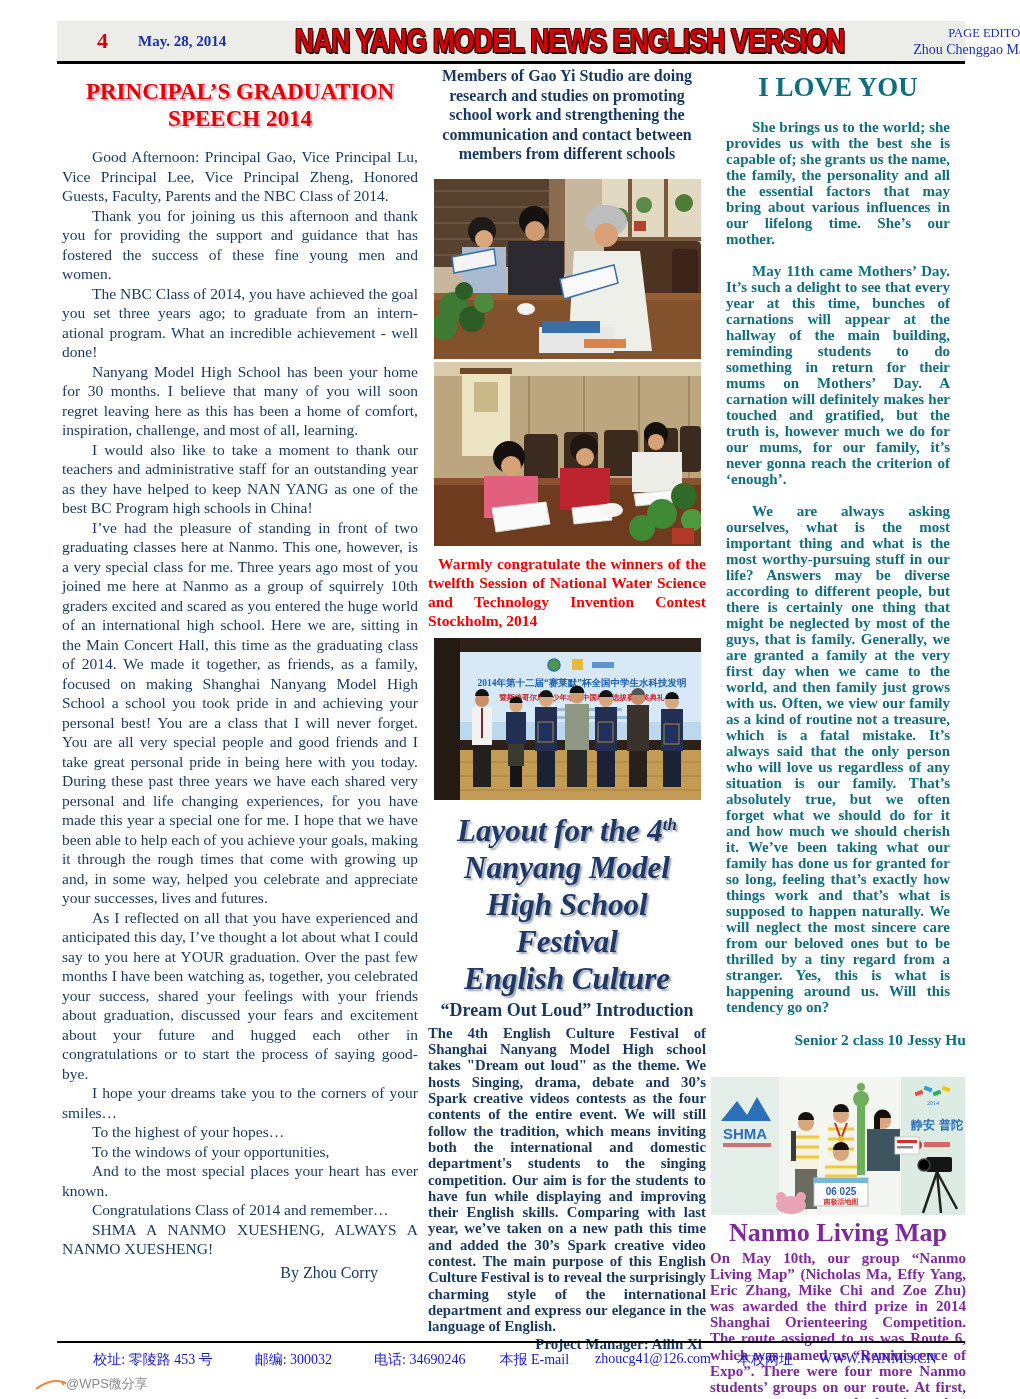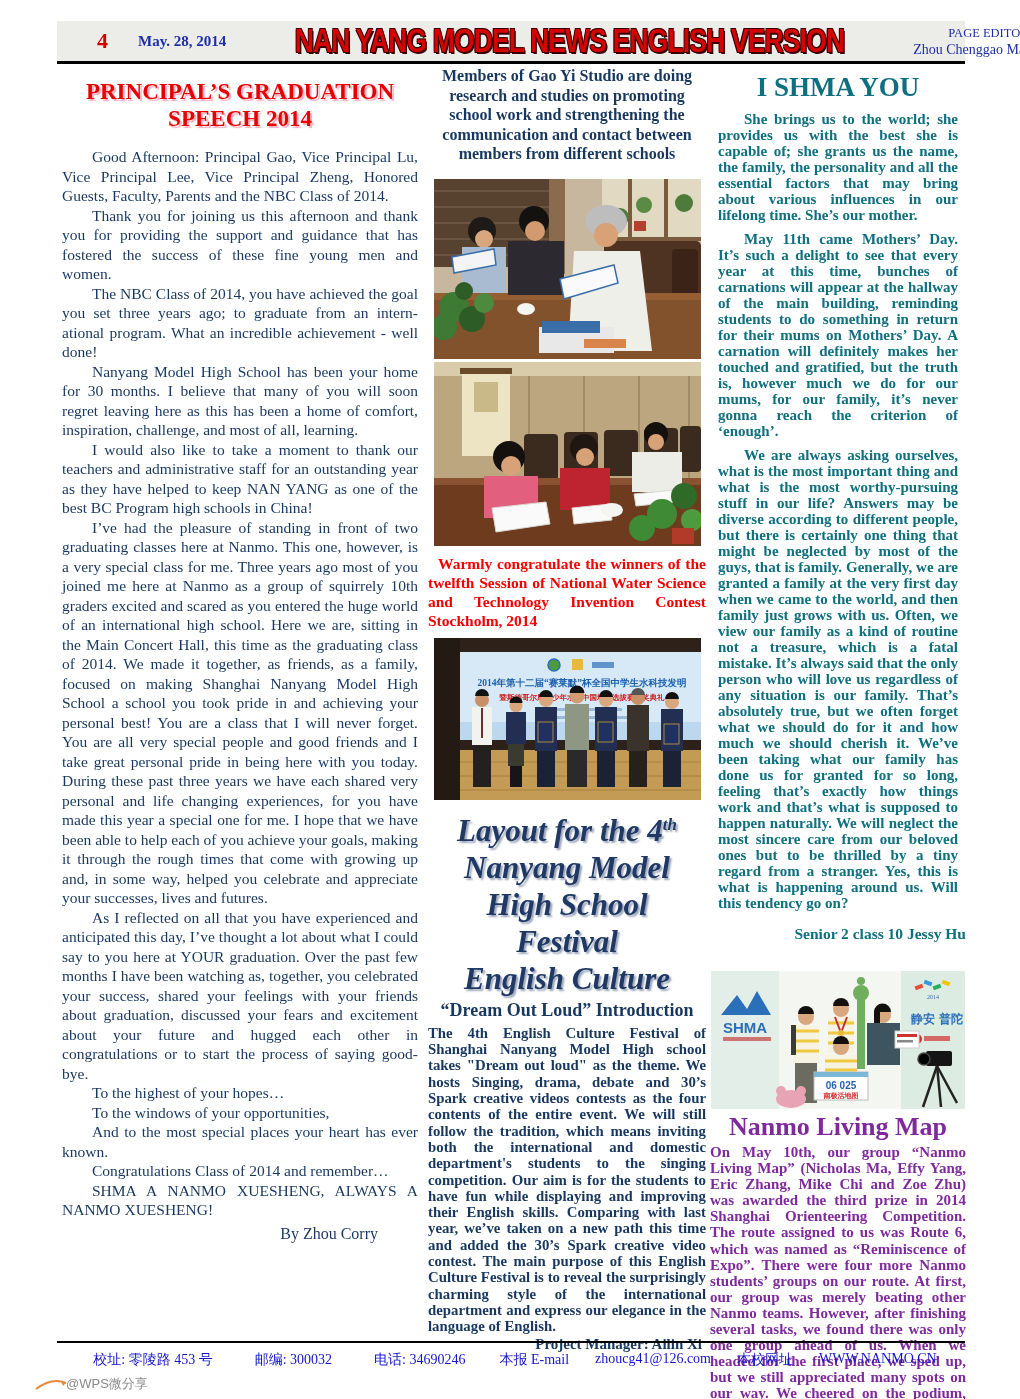--- a/index.html
+++ b/index.html
@@ -44,21 +44,21 @@
   .festival-title { margin-top:6px; text-align:center; font-style:italic; font-weight:bold;
                     color:#1F3864; font-size:31px; line-height:37px; text-shadow:2px 2px 2px #9AA4B8; }
   .festival-title sup { font-size:17px; }
   .dream-heading { margin-top:3px; font-weight:bold; color:#17375E; font-size:18px; text-align:center; }
   .dream-body { margin-top:4px; font-weight:bold; color:#17375E; font-size:14.8px;
                 line-height:16.3px; text-align:justify; }
   .pm { margin-top:2px; text-align:right; font-weight:bold; color:#17375E; font-size:15px; padding-right:4px; }
 
   
   .love-title { margin:0 0 4px 0; color:#0E6F7E; font-size:27px; font-weight:bold; text-align:center; }
-  .rp { margin:8px; text-indent:26px; text-align:justify; font-weight:bold;
+  .rp { margin:16px; text-indent:26px; text-align:justify; font-weight:bold;
         color:#0E6F7E; font-size:15px; line-height:16px; }
   .r-byline { margin-top:14px; text-align:right; font-weight:bold; color:#0E6F7E; font-size:15.5px; }
   .ph4 { margin-top:28px; }
   .map-title { margin:3px 0 2px 0; color:#7F2A9C; font-size:26px; font-weight:bold; text-align:center; }
   .map-body { margin:0; font-weight:bold; color:#7F2A9C; font-size:15px;
               line-height:16.1px; text-align:justify; }
 
   
   .footer-rule { position:absolute; left:57px; top:1341px; width:908px; height:0; border-top:2px solid #000; }
   .footer-text { position:absolute; left:57px; top:1351px; width:908px; display:flex;
@@ -87,20 +87,21 @@
 
   <section class="col-left">
     <h1 class="left-title">PRINCIPAL’S GRADUATION SPEECH 2014</h1>
     <p class="lp">Good Afternoon: Principal Gao, Vice Principal Lu, Vice Principal Lee, Vice Principal Zheng, Honored Guests, Faculty, Parents and the NBC Class of 2014.</p>
     <p class="lp">Thank you for joining us this afternoon and thank you for providing the support and guidance that has fostered the success of these fine young men and women.</p>
     <p class="lp">The NBC Class of 2014, you have achieved the goal you set three years ago; to graduate from an intern- ational program. What an incredible achievement - well done!</p>
     <p class="lp">Nanyang Model High School has been your home for 30 months. I believe that many of you will soon regret leaving here as this has been a home of comfort, inspiration, challenge, and most of all, learning.</p>
     <p class="lp">I would also like to take a moment to thank our teachers and administrative staff for an outstanding year as they have helped to keep NAN YANG as one of the best BC Program high schools in China!</p>
     <p class="lp">I’ve had the pleasure of standing in front of two  graduating classes here at Nanmo. This one, however, is a very special class for me.   Three years ago most of you joined me here at Nanmo as a group of squirrely 10th graders excited and scared as you entered the huge world of an international high school.      Here we are, sitting in the Main Concert Hall, this time as the graduating class of 2014.   We made it together, as friends, as a family, focused on making Shanghai Nanyang Model High School a school you took pride in and achieving your personal best!     You are a class that I will never forget.   You are all very special people and good friends and I take great personal pride in being here with you today.   During these past three years we have each shared very personal and life changing experiences, for you have made this year a special one for me. I hope that we have been able to help each of you achieve your goals, making it through the rough times that come with growing up and, in some way,  helped you celebrate and appreciate your successes, lives and futures.</p>
     <p class="lp">As I reflected on all that you have experienced and anticipated this day, I’ve thought a lot about what I could say to you here at YOUR graduation.   Over the past few months I have been watching as, together, you celebrated your success, shared your feelings with your friends about graduation, discussed your fears and excitement about your future and hugged each other in congratulations or to start the process of saying good-bye.</p>
+    <p class="lp">I hope your dreams take you to the corners of your smiles…</p>
     <p class="lp">To the highest of your hopes…</p>
     <p class="lp">To the windows of your opportunities,</p>
     <p class="lp">And to the most special places your heart has ever known.</p>
     <p class="lp">Congratulations Class of 2014 and remember…</p>
     <p class="lp">SHMA A NANMO XUESHENG, ALWAYS A NANMO XUESHENG!</p>
     <div class="byline-left">By Zhou Corry</div>
   </section>
 
   <section class="col-mid">
     <div class="mid-intro">Members of Gao Yi Studio are doing research and studies on promoting school work and strengthening the communication and contact between members from different schools</div>
@@ -270,21 +271,21 @@
       <div>Festival</div>
       <div>English Culture</div>
     </div>
 
     <div class="dream-heading">“Dream Out Loud” Introduction</div>
     <div class="dream-body">The 4th English Culture Festival of Shanghai Nanyang Model High school takes "Dream out loud" as the theme. We hosts Singing, drama, debate and 30’s Spark creative videos contests as the four contents of the entire event. We will still follow the tradition, which means inviting both the international and domestic department's students to the singing competition. Our aim is for the students to have fun while displaying and improving their English skills. Comparing with last year, we’ve taken on a new path this time and added the 30’s Spark creative video contest. The main purpose of this English Culture Festival is to reveal the surprisingly charming style of the international department and express our elegance in the language of English.</div>
     <div class="pm">Project Manager: Ailin Xi</div>
   </section>
 
   <section class="col-right">
-    <h2 class="love-title">I SHMA YOU</h2>
+    <h2 class="love-title">I LOVE YOU</h2>
     <p class="rp">She brings us to the world; she provides us with the best she is capable of; she grants us the name, the family, the personality and all the essential factors that may bring about various influences in our lifelong time. She’s our mother.</p>
     <p class="rp">May 11th came Mothers’ Day. It’s such a delight to see that every year at this time, bunches of carnations will appear at the hallway of the main building, reminding students to do something in return for their mums on Mothers’ Day. A carnation will definitely makes her touched and gratified, but the truth is, however much we do for our mums, for our family, it’s never gonna reach the criterion of ‘enough’.</p>
     <p class="rp">We are always asking ourselves, what is the most important thing and what is the most worthy-pursuing stuff in our life? Answers may be diverse according to different people, but there is certainly one thing that might be neglected by most of the guys, that is family. Generally, we are granted a family at the very first day when we came to the world, and then family just grows with us. Often, we view our family as a kind of routine not a treasure, which is a fatal mistake. It’s always said that the only person who will love us regardless of any situation is our family. That’s absolutely true, but we often forget what we should do for it and how much we should cherish it. We’ve been taking what our family has done us for granted for so long, feeling that’s exactly how things work and that’s what is supposed to happen naturally. We will neglect the most sincere care from our beloved ones but to be thrilled by a tiny regard from a stranger. Yes, this is what is happening around us. Will this tendency go on?</p>
     <div class="r-byline">Senior 2 class 10 Jessy Hu</div>
 
     <svg class="photo ph4" width="254" height="138" viewBox="0 0 254 138">
       <rect width="254" height="138" fill="#E4EEE8"></rect>
       <rect x="68" y="0" width="122" height="138" fill="#F4F6F2"></rect>
       <rect x="190" y="0" width="64" height="138" fill="#DCECE2"></rect>
 

